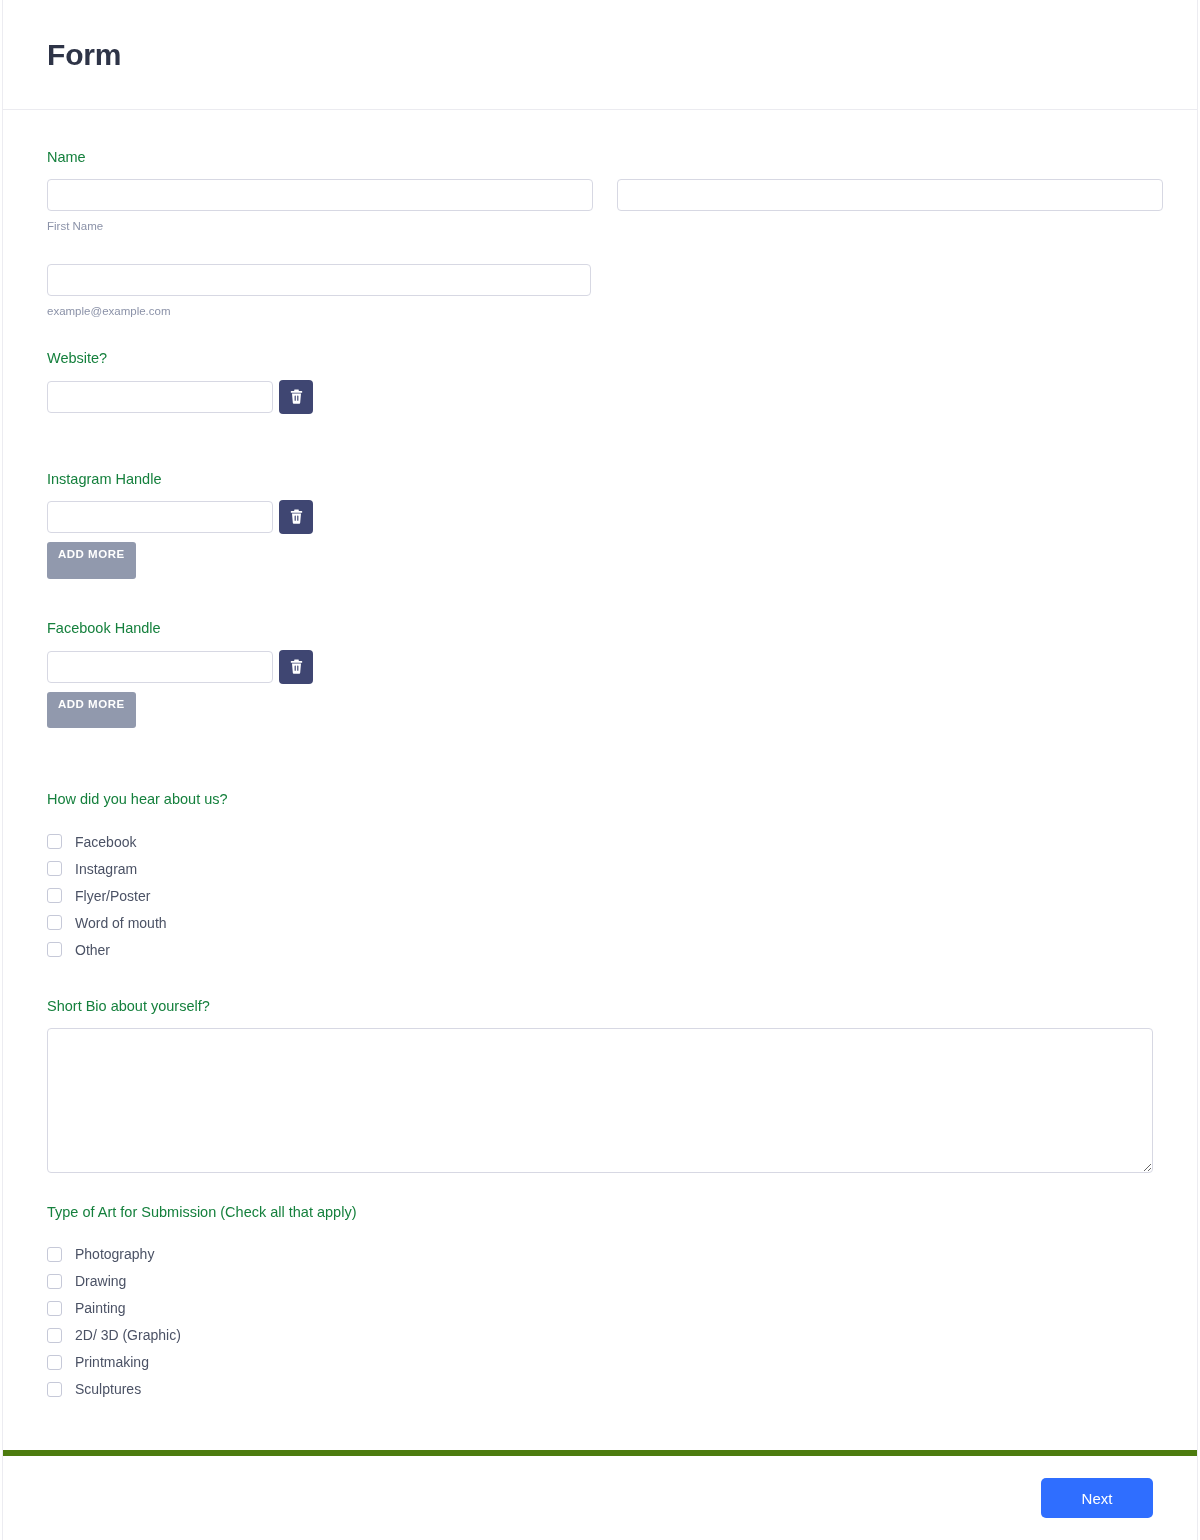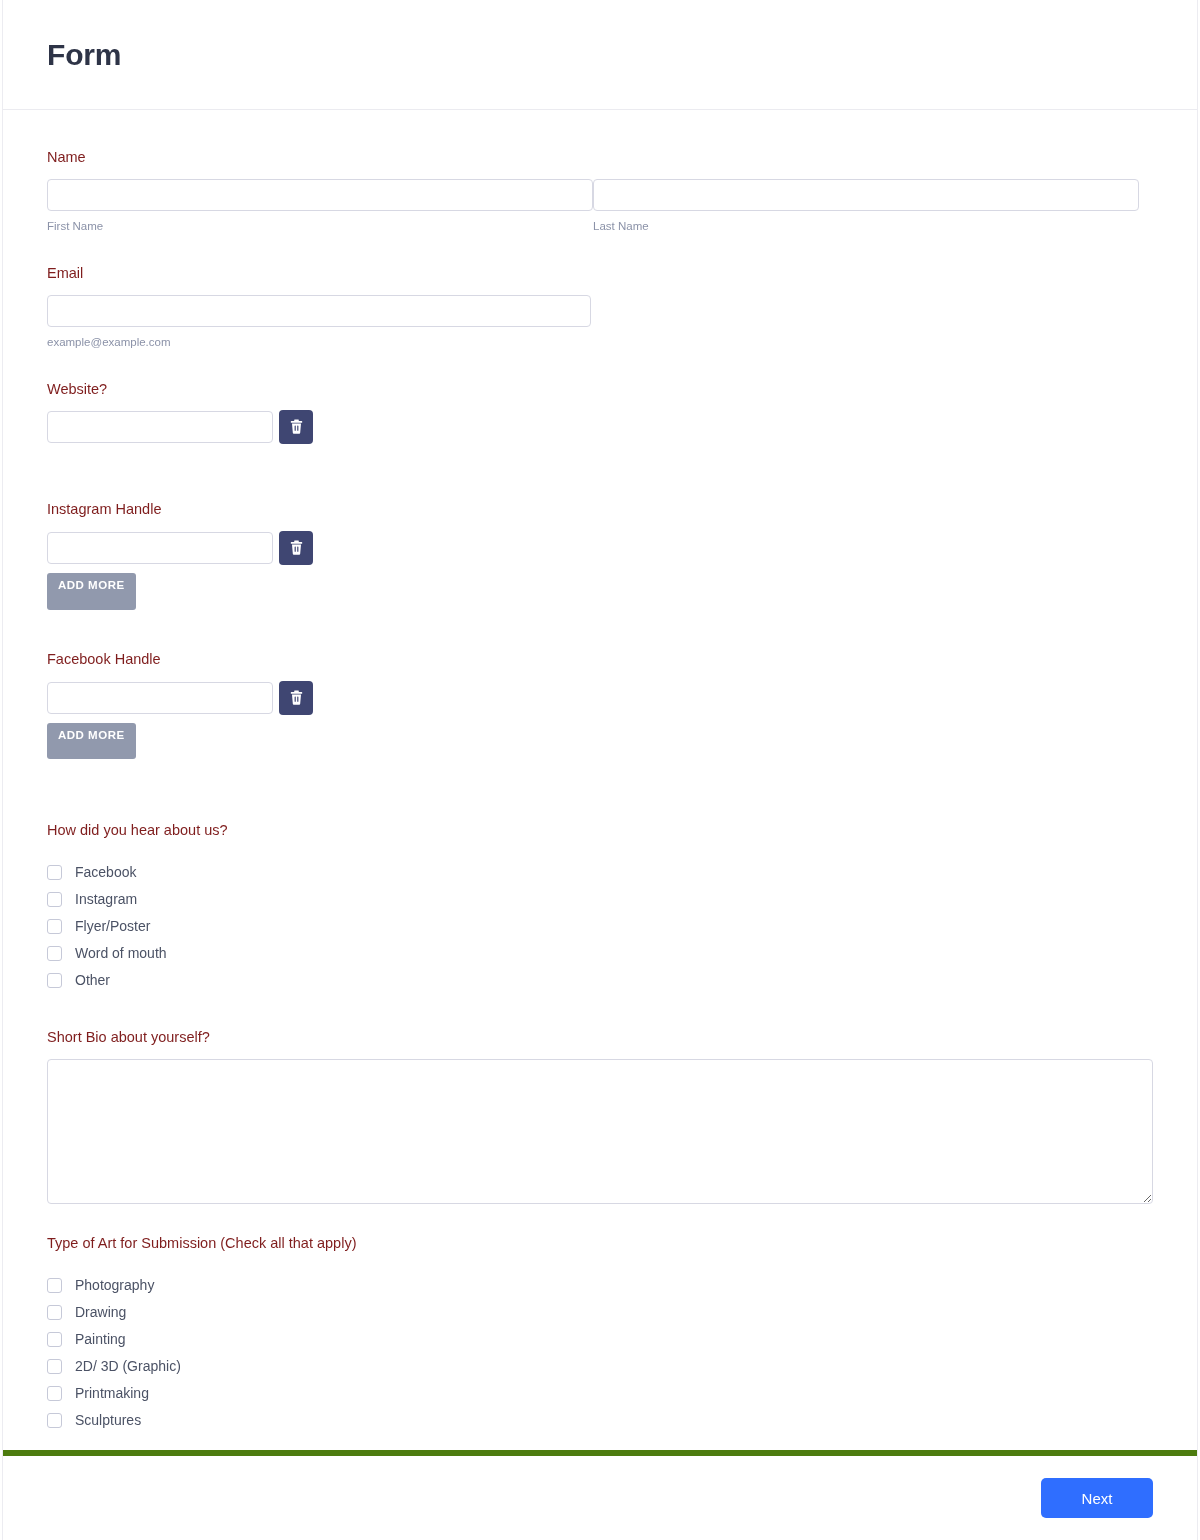--- a/index.html
+++ b/index.html
@@ -45,21 +45,21 @@
 
   
   .form-body {
     padding: 38px 44px 0 44px;
   }
 
   .field-block { margin-bottom: 0; }
 
   .field-label {
     font-size: 14.5px;
-    color: #7f1d1d;
+    color: #15803d;
     margin-bottom: 12px;
     font-weight: normal;
     line-height: 1.3;
   }
 
   .sub-label {
     font-size: 11.5px;
     color: #8b92a8;
     margin-top: 8px;
     line-height: 1.3;
@@ -75,20 +75,21 @@
     font-family: "Liberation Sans", sans-serif;
     font-size: 14px;
     color: #3d4457;
     padding: 0 9px;
     width: 100%;
   }
 
   
   .name-row {
     display: flex;
+    gap: 24px;
   }
   .name-col { width: 546px; flex: 0 0 546px; }
 
   
   .email-wrap { width: 544px; }
 
   
   .repeat-row {
     display: flex;
     align-items: center;
@@ -210,29 +211,27 @@
 
       <div class="field-block">
         <div class="field-label">Name</div>
         <div class="name-row">
           <div class="name-col">
             <input class="text-input" type="text" placeholder="" style="">
             <div class="sub-label">First Name</div>
           </div>
           <div class="name-col">
             <input class="text-input" type="text" placeholder="" style="">
-            <div class="sub-label">Last Name</div>
           </div>
         </div>
       </div>
 
       <div class="spacer-30"></div>
 
       <div class="field-block">
-        <div class="field-label">Email</div>
         <div class="email-wrap">
           <input class="text-input" type="email" placeholder="" style="">
           <div class="sub-label">example@example.com</div>
         </div>
       </div>
 
       <div class="spacer-30"></div>
 
       <div class="field-block">
         <div class="field-label">Website?</div>

